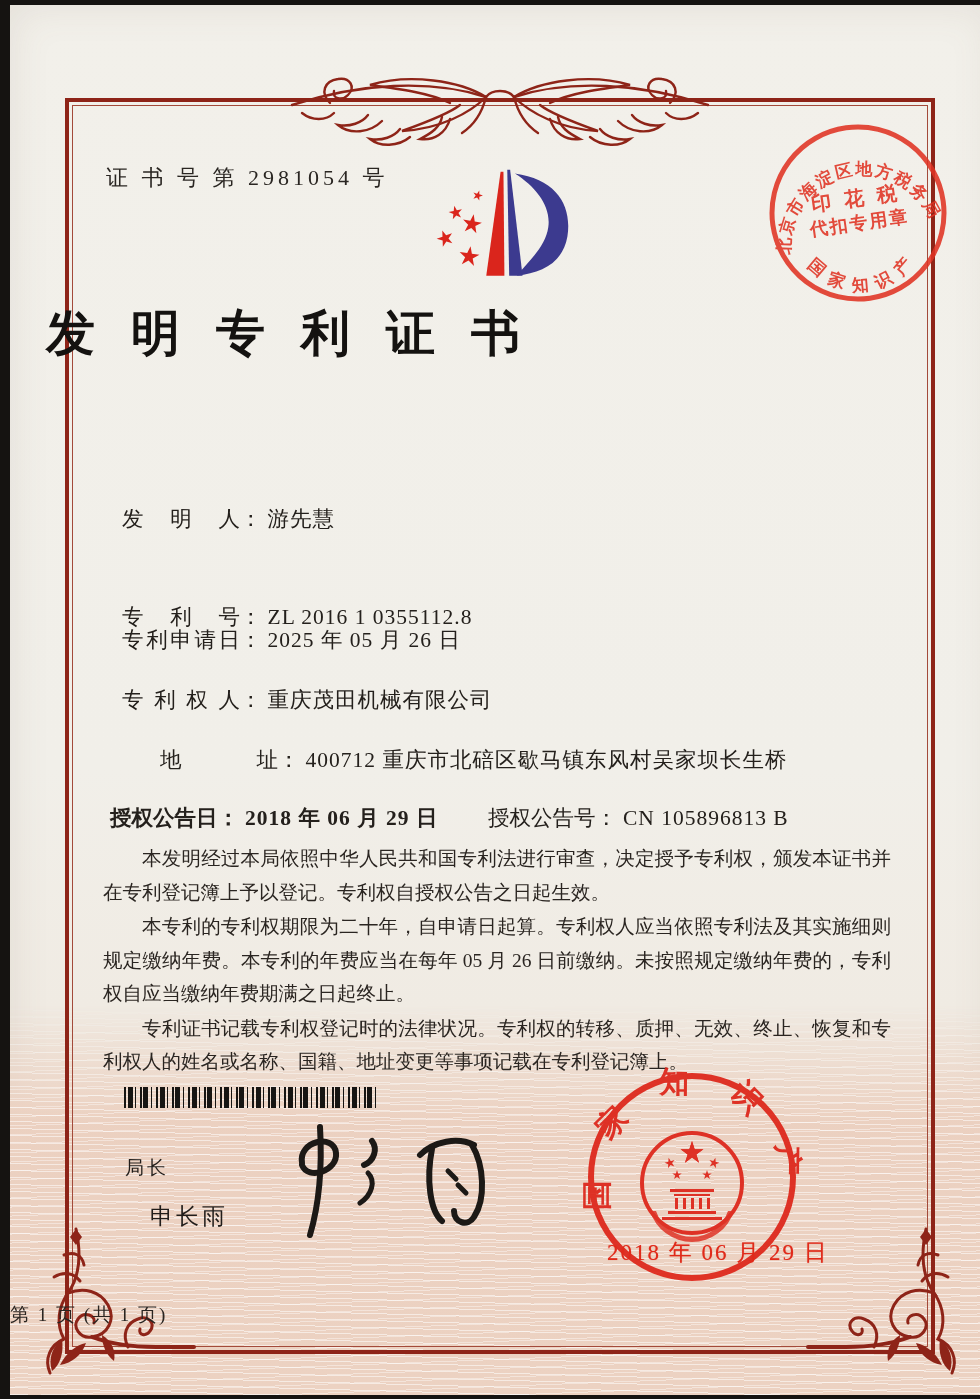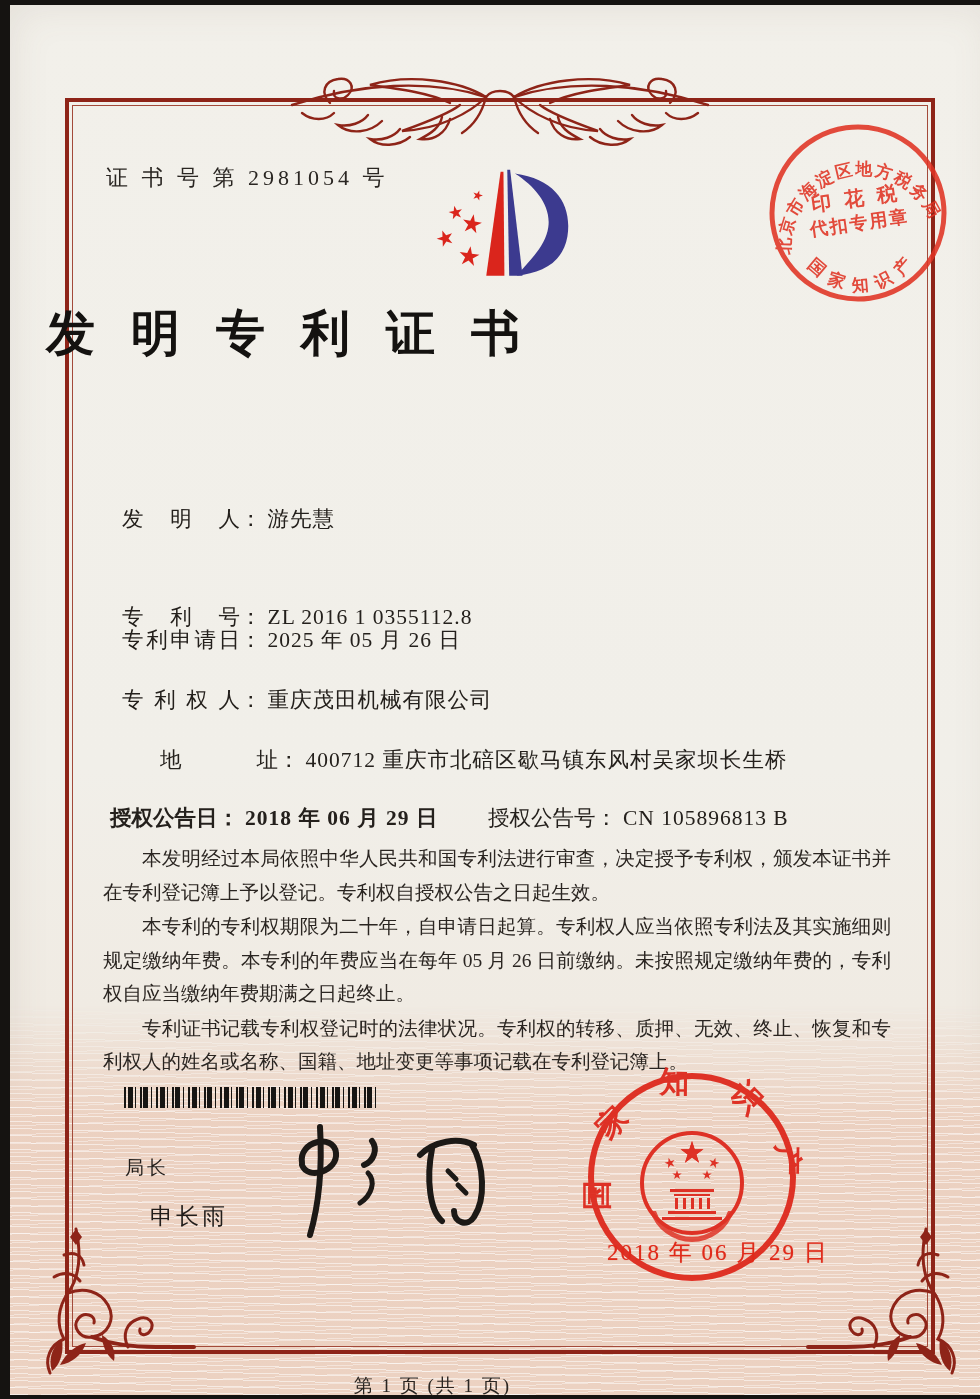--- a/index.html
+++ b/index.html
@@ -42,21 +42,21 @@
        #171513 0 2px,transparent 2px 4px,#171513 4px 9px,transparent 9px 11px,
        #171513 11px 12px,transparent 12px 16px,#171513 16px 18px,transparent 18px 19px,
        #171513 19px 24px,transparent 24px 27px,#171513 27px 28px,transparent 28px 32px);}
   .signer-title{position:absolute;left:115px;top:1150px;font-size:19px;color:#211d1a;letter-spacing:3px;}
   .signer-name{position:absolute;left:115px;top:1196px;font-size:23px;color:#211d1a;letter-spacing:3px;margin-left:25px;}
   .signature{position:absolute;left:262px;top:1116px;width:245px;height:120px;}
   .seal{position:absolute;left:566px;top:1056px;width:232px;height:232px;}
   .seal-date{position:absolute;left:597px;top:1232px;font-size:23px;color:#e02a1a;letter-spacing:2px;
              text-shadow:0 0 1px rgba(224,42,26,.5);}
   .tax-stamp{position:absolute;left:742px;top:108px;width:212px;height:200px;transform:rotate(-8deg);}
-  .footer{position:absolute;left:0;width:845px;top:1368px;text-align:center;font-size:19px;color:#2a2521;letter-spacing:2px;}
+  .footer{position:absolute;left:0;width:845px;top:1297px;text-align:left;font-size:19px;color:#2a2521;letter-spacing:2px;}
   svg{display:block;}
 </style>
 </head>
 <body>
 
 <div class="paper">
   <div class="guilloche"></div>
 
   <div class="frame"></div>
 

